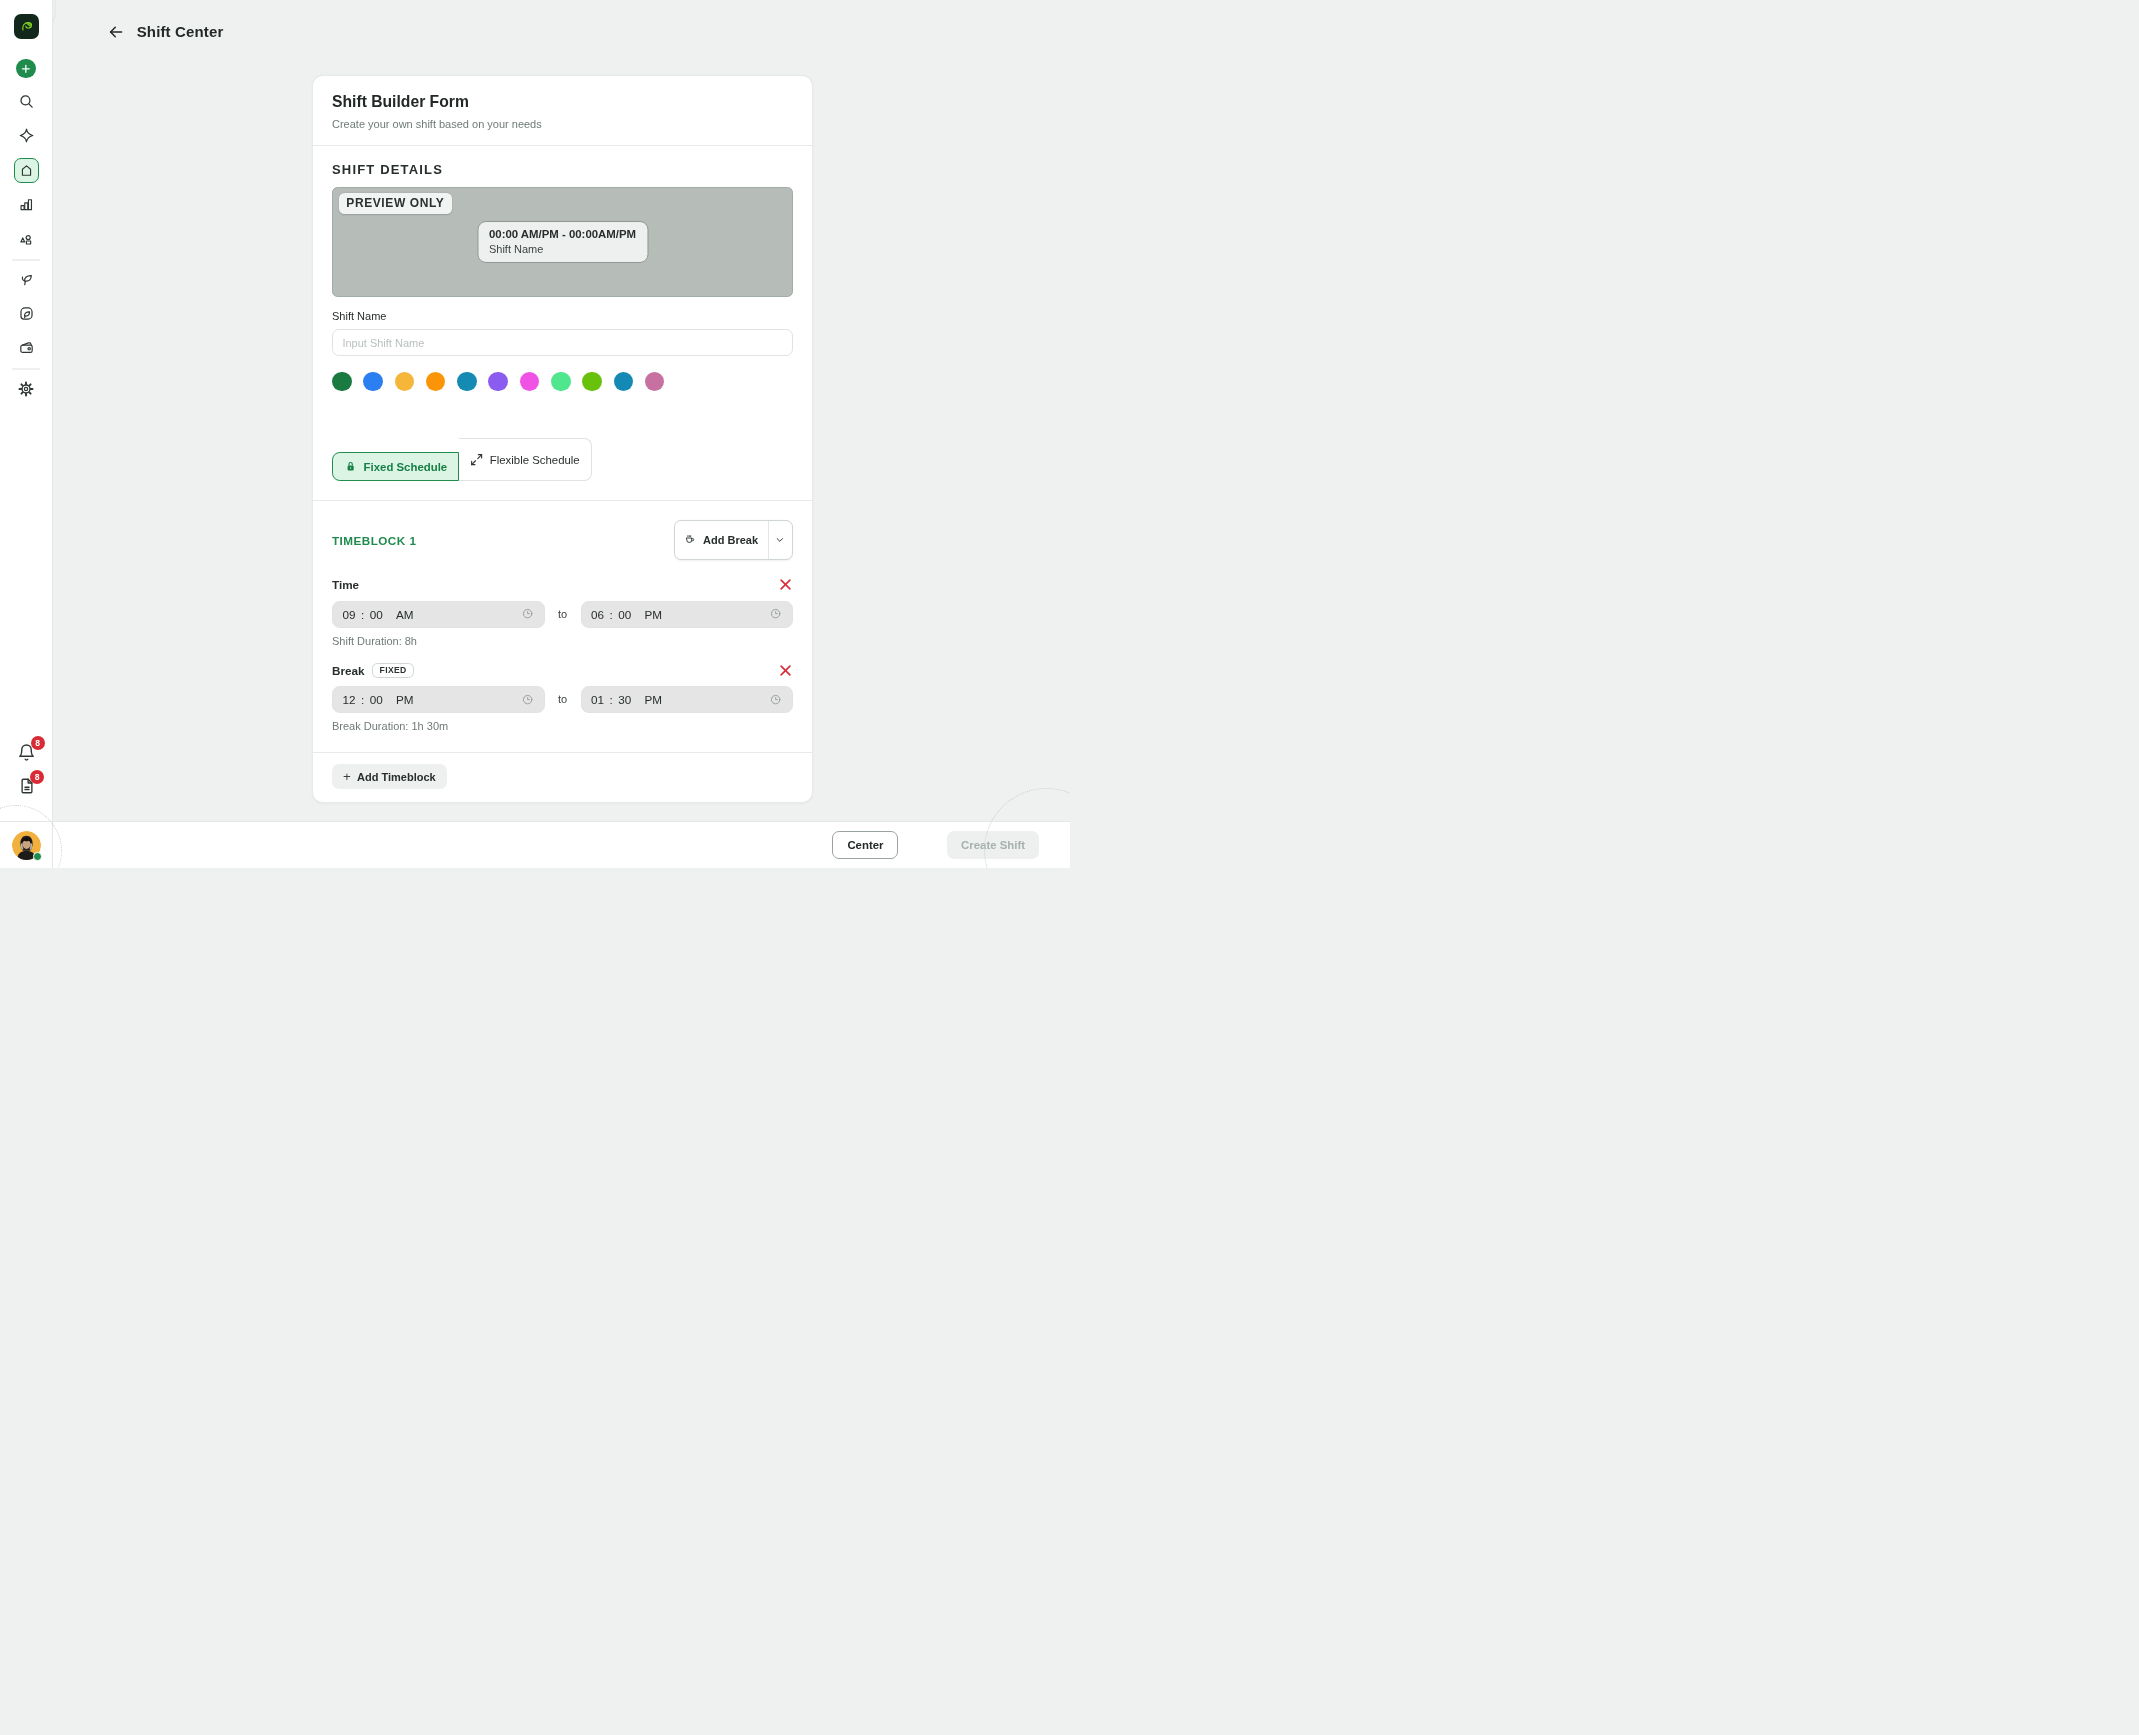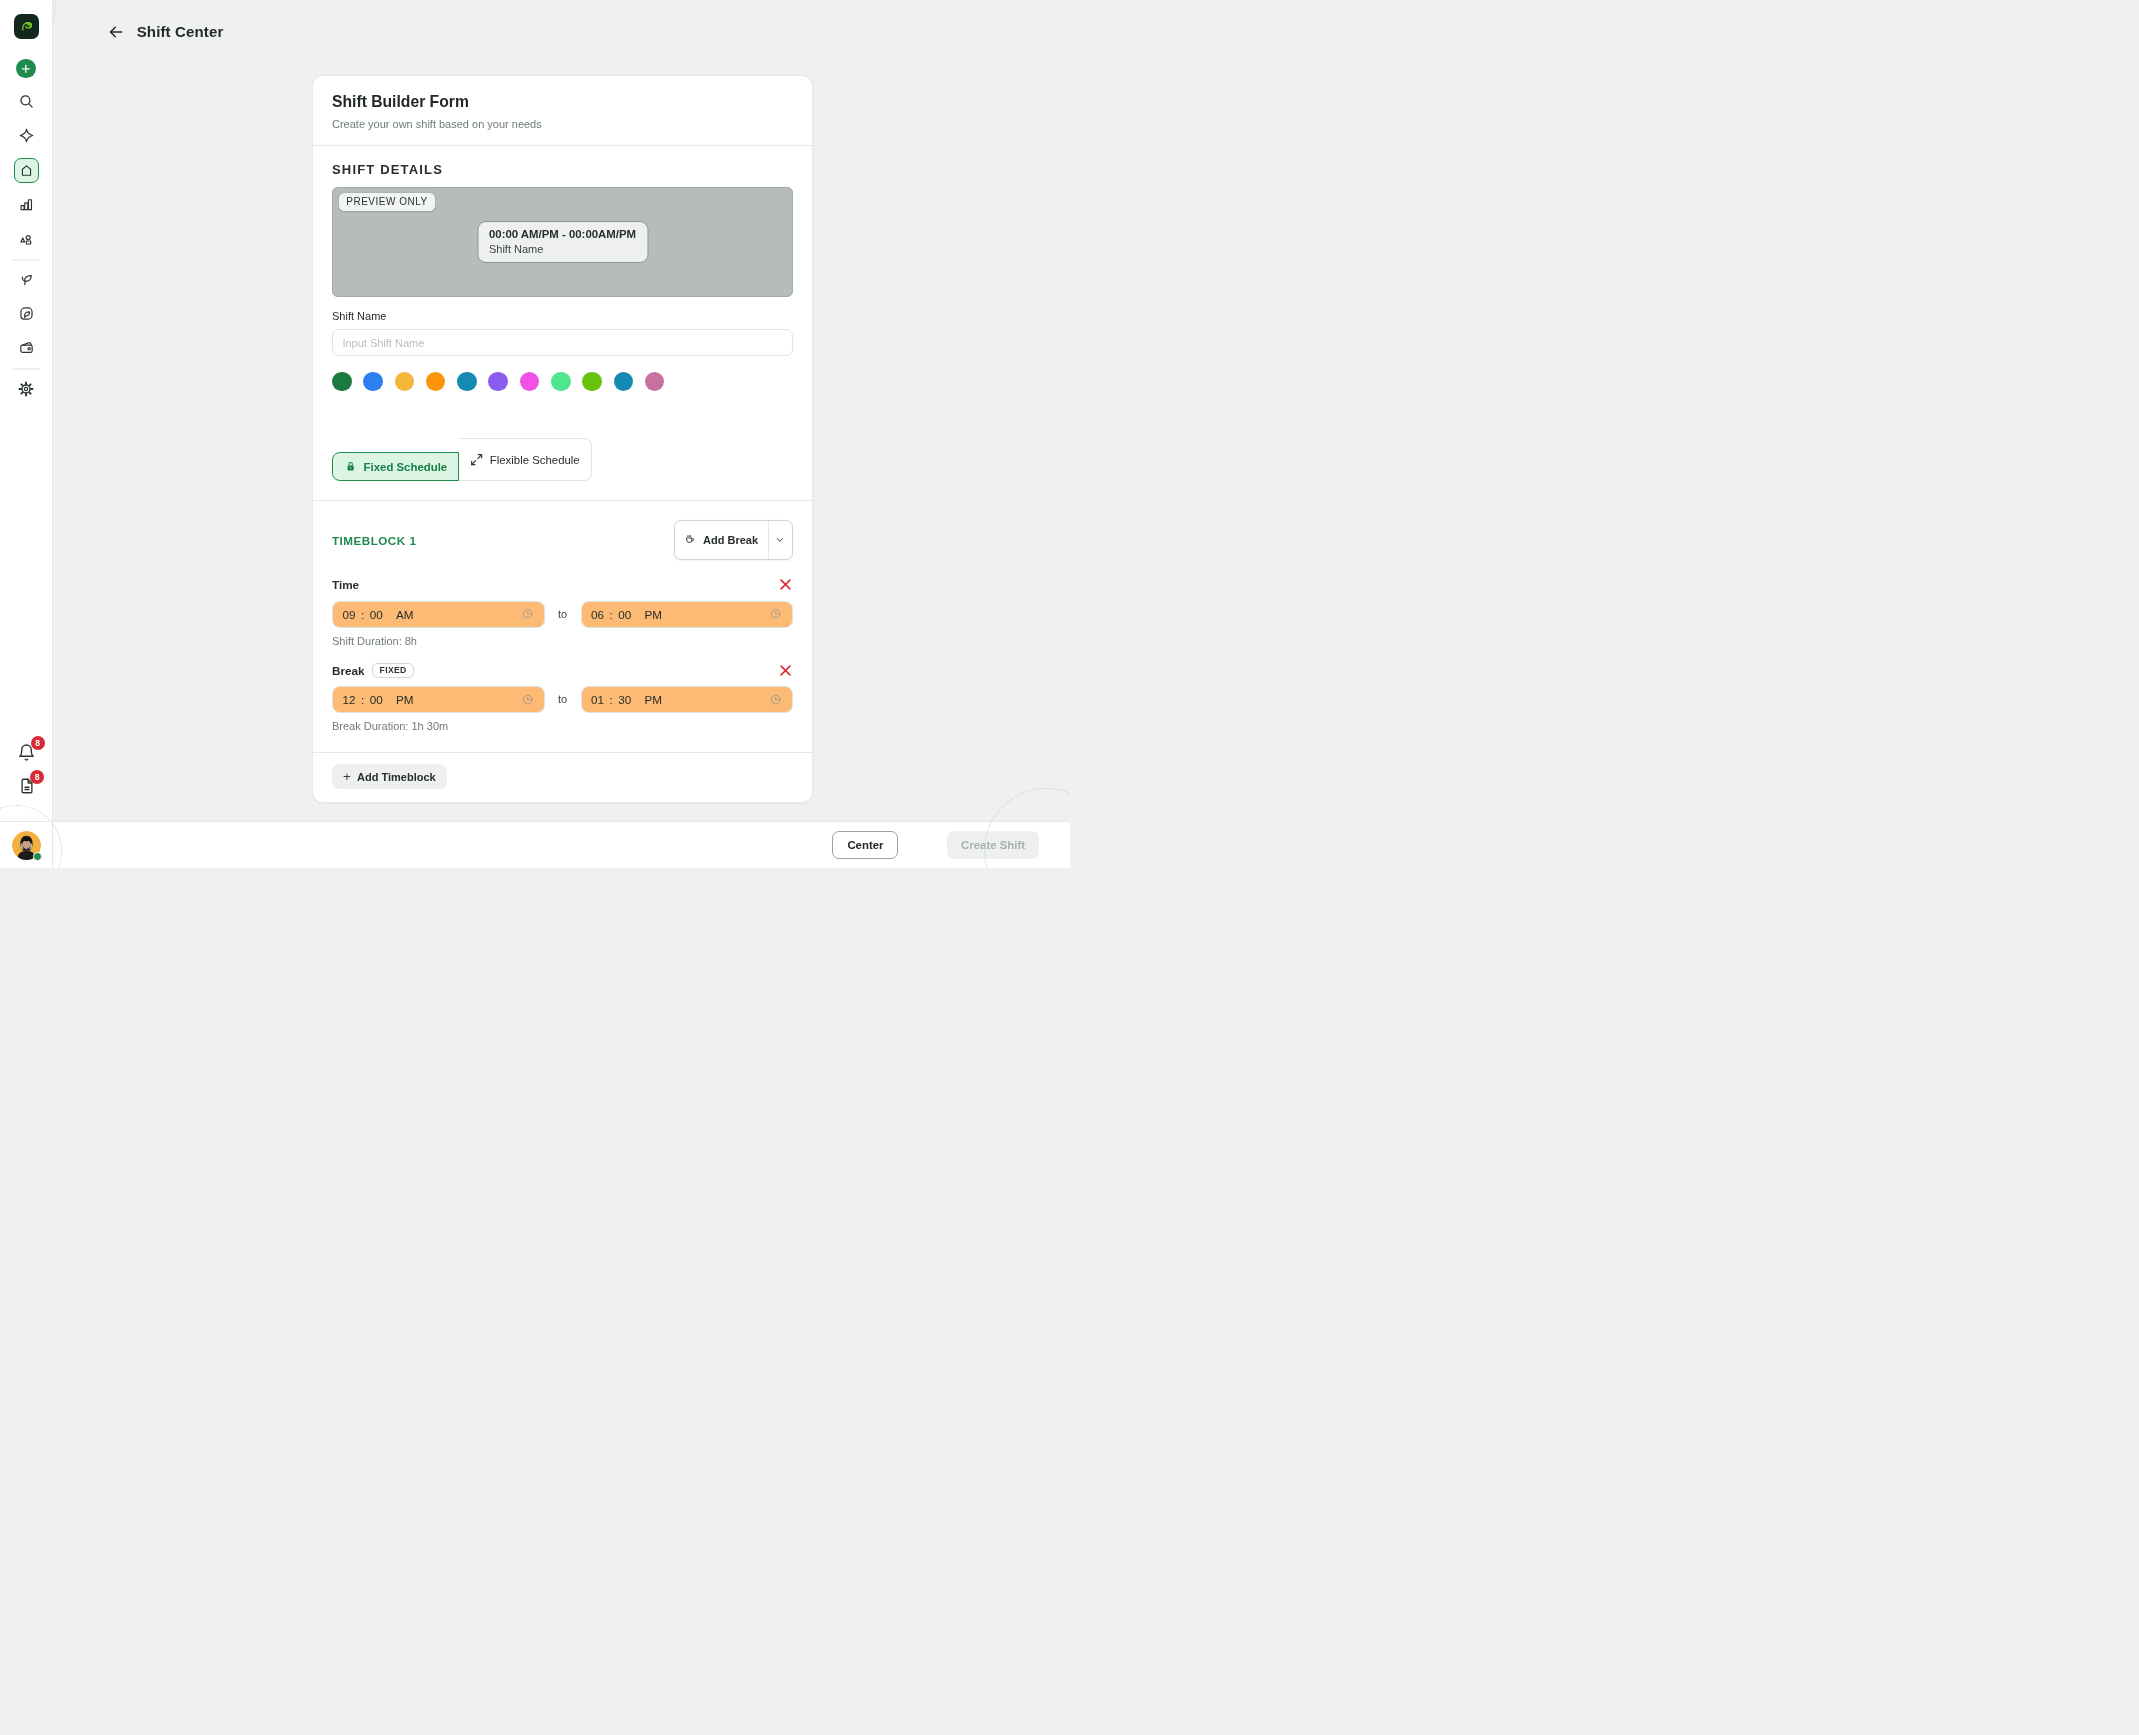--- a/index.html
+++ b/index.html
@@ -27,21 +27,21 @@
   
   .card{position:absolute;left:312px;top:75px;width:501px;background:#fff;border:0.8px solid #e7eae9;border-radius:11px;box-shadow:0 0.8px 2.3px rgba(20,30,25,.04);z-index:1;}
   .card-header{padding:17px 19px 15px;}
   .card-title{font-size:15.7px;font-weight:700;color:#232926;}
   .card-subtitle{margin-top:7px;font-size:11px;color:#6f7b77;}
   .card hr.full{border:none;border-top:0.8px solid #e7eae9;margin:0;}
   .card-body{padding:15.7px 19px 0;}
   .section-label{font-size:13px;font-weight:700;letter-spacing:.09em;color:#272e2b;}
 
   .preview{margin-top:10.2px;height:110px;background:#b6bdb9;border:0.8px solid #a3aba6;border-radius:5.5px;position:relative;padding:5.5px;}
-  .preview-badge{display:inline-block;background:#f2f4f3;border-radius:5.5px;padding:3.1px 7.8px;font-size:10px;font-weight:400;letter-spacing:.05em;color:#2a312e;box-shadow:0 0.8px 1.6px rgba(0,0,0,.18);}
+  .preview-badge{display:inline-block;background:#f2f4f3;border-radius:5.5px;padding:3.1px 7.8px;font-size:12px;font-weight:700;letter-spacing:.05em;color:#2a312e;box-shadow:0 0.8px 1.6px rgba(0,0,0,.18);}
   .preview-tooltip{position:absolute;left:50%;top:33px;transform:translateX(-50%);background:#eef0ef;border:1.6px solid #8f9894;border-radius:8.6px;padding:6.3px 11px;width:max-content;}
   .tt-time{font-size:11.4px;font-weight:700;color:#272e2b;}
   .tt-name{margin-top:3.1px;font-size:11px;color:#3a423f;}
 
   .field-label{margin-top:13.3px;font-size:11px;font-weight:500;color:#272e2b;}
   .text-input{margin-top:7px;width:100%;height:27px;border:0.8px solid #dfe3e2;border-radius:7px;padding:0 9.4px;font-size:11px;font-family:"Liberation Sans",sans-serif;color:#272e2b;outline:none;background:#fff;}
   .text-input::placeholder{color:#b9c1be;}
 
   .dots{margin-top:15.7px;display:flex;gap:11.7px;}
   .dot{width:19.6px;height:19.6px;border-radius:50%;cursor:pointer;}
@@ -55,21 +55,21 @@
   .add-break{display:flex;align-items:stretch;height:40px;border:0.8px solid #cfd6d3;border-radius:7px;background:#fff;overflow:hidden;box-shadow:0 0.8px 1.6px rgba(0,0,0,.06);cursor:pointer;text-align:right;}
   .ab-main{display:flex;align-items:center;gap:5.5px;padding:0 9.4px;font-weight:700;font-size:11px;border-right:0.8px solid #e2e6e5;}
   .ab-caret{width:23.5px;display:flex;align-items:center;justify-content:center;}
 
   .row-label{margin-top:17px;display:flex;justify-content:space-between;align-items:center;}
   .row-label .lbl{font-size:11.7px;font-weight:700;display:flex;align-items:center;}
   .badge{margin-left:7.8px;border:1.2px solid #cfd6d3;border-radius:5.5px;padding:1.6px 6.3px;font-size:8.6px;font-weight:700;letter-spacing:.04em;color:#2a312e;}
   .x-btn{width:15.7px;height:15.7px;display:flex;align-items:center;justify-content:center;cursor:pointer;}
 
   .time-row{margin-top:7.8px;display:flex;align-items:center;}
-  .tinput{flex:1;height:27px;border:0.8px solid #dfe3e2;border-radius:7.8px;display:flex;align-items:center;padding:0 9.4px;font-size:11.7px;color:#272e2b;gap:5.5px;cursor:pointer;background:#fdba74;}
+  .tinput{flex:1;height:27px;border:0.8px solid #dfe3e2;border-radius:7.8px;display:flex;align-items:center;padding:0 9.4px;font-size:11.7px;color:#272e2b;gap:5.5px;cursor:pointer;background:#e5e5e5;}
   .tinput .ampm{margin-left:7.8px;}
   .tinput .clock{margin-left:auto;display:flex;}
   .to{width:36px;text-align:center;font-size:11px;color:#3a423f;}
   .duration{margin-top:7px;font-size:11px;color:#6f7b77;}
   .hr-tb{margin-top:20.4px !important;}
 
   .add-tb{margin:11px 19px 12.5px;display:inline-flex;align-items:center;gap:6.3px;height:25px;padding:0 11px;background:#eef0ef;border:none;border-radius:7px;font-weight:700;font-size:11px;color:#272e2b;font-family:"Liberation Sans",sans-serif;cursor:pointer;}
   .add-tb .plus{font-size:13.3px;font-weight:400;color:#3a423f;}
 
   

